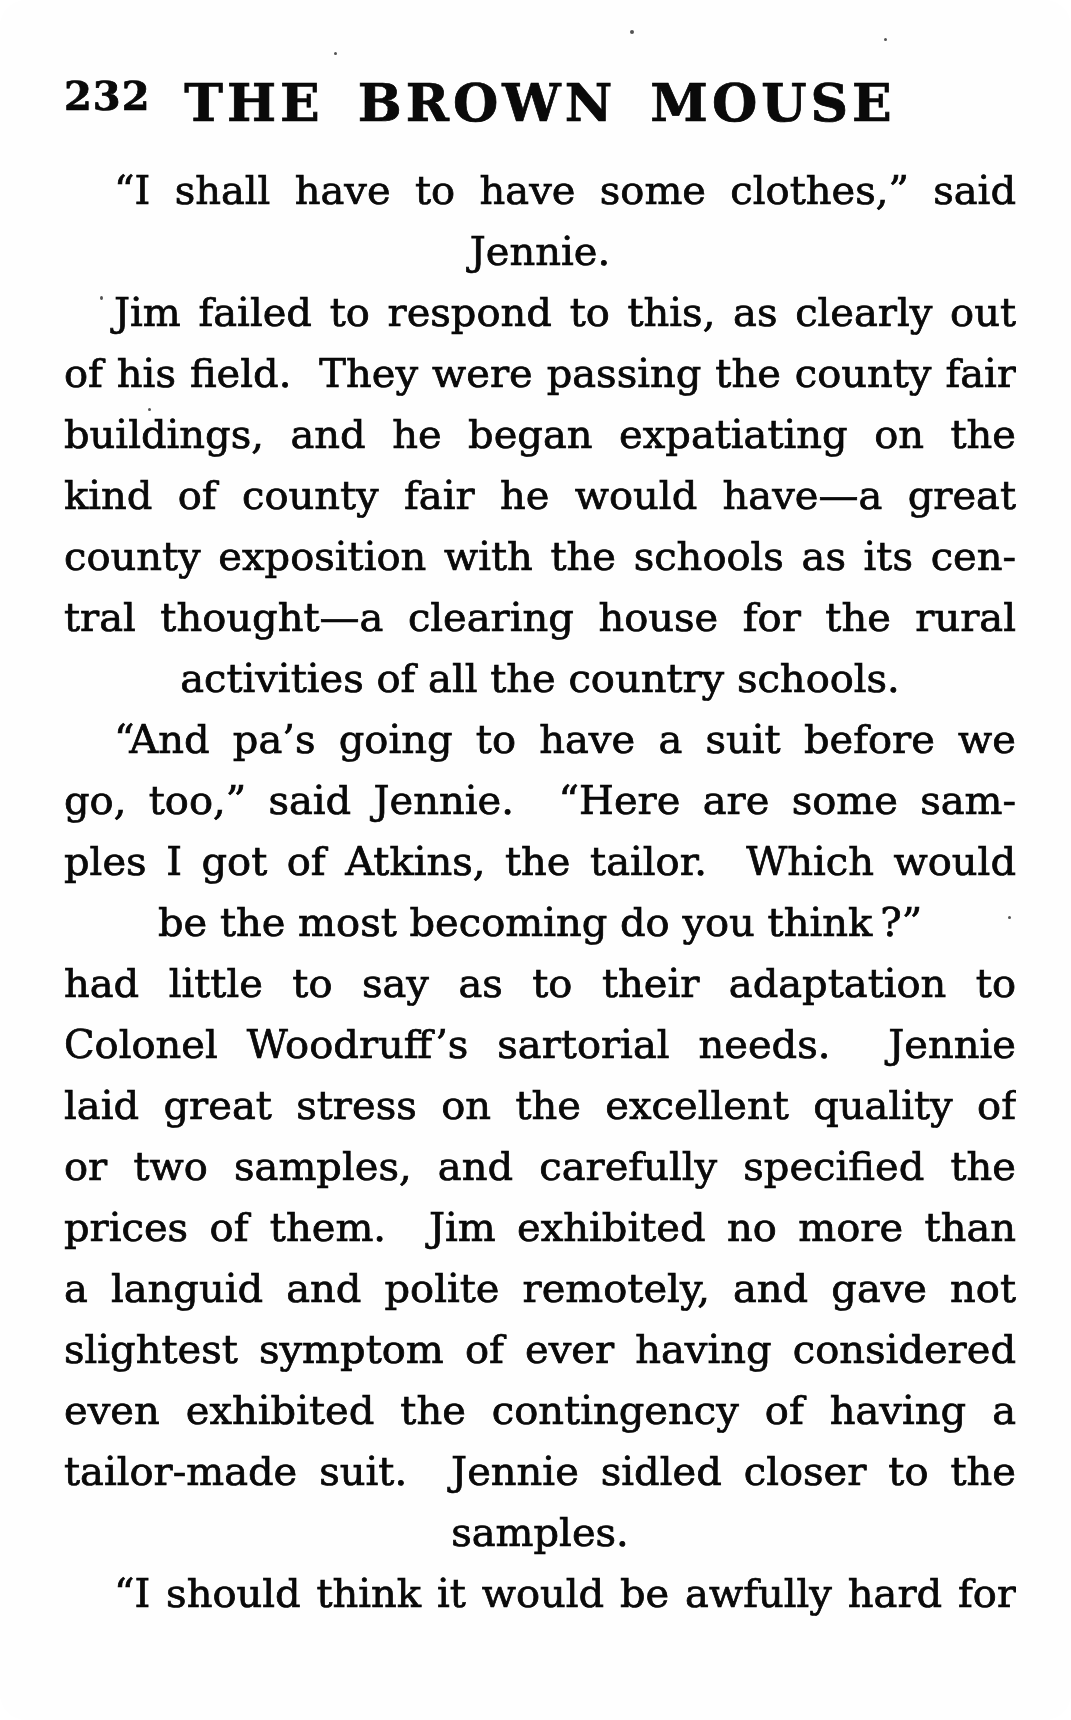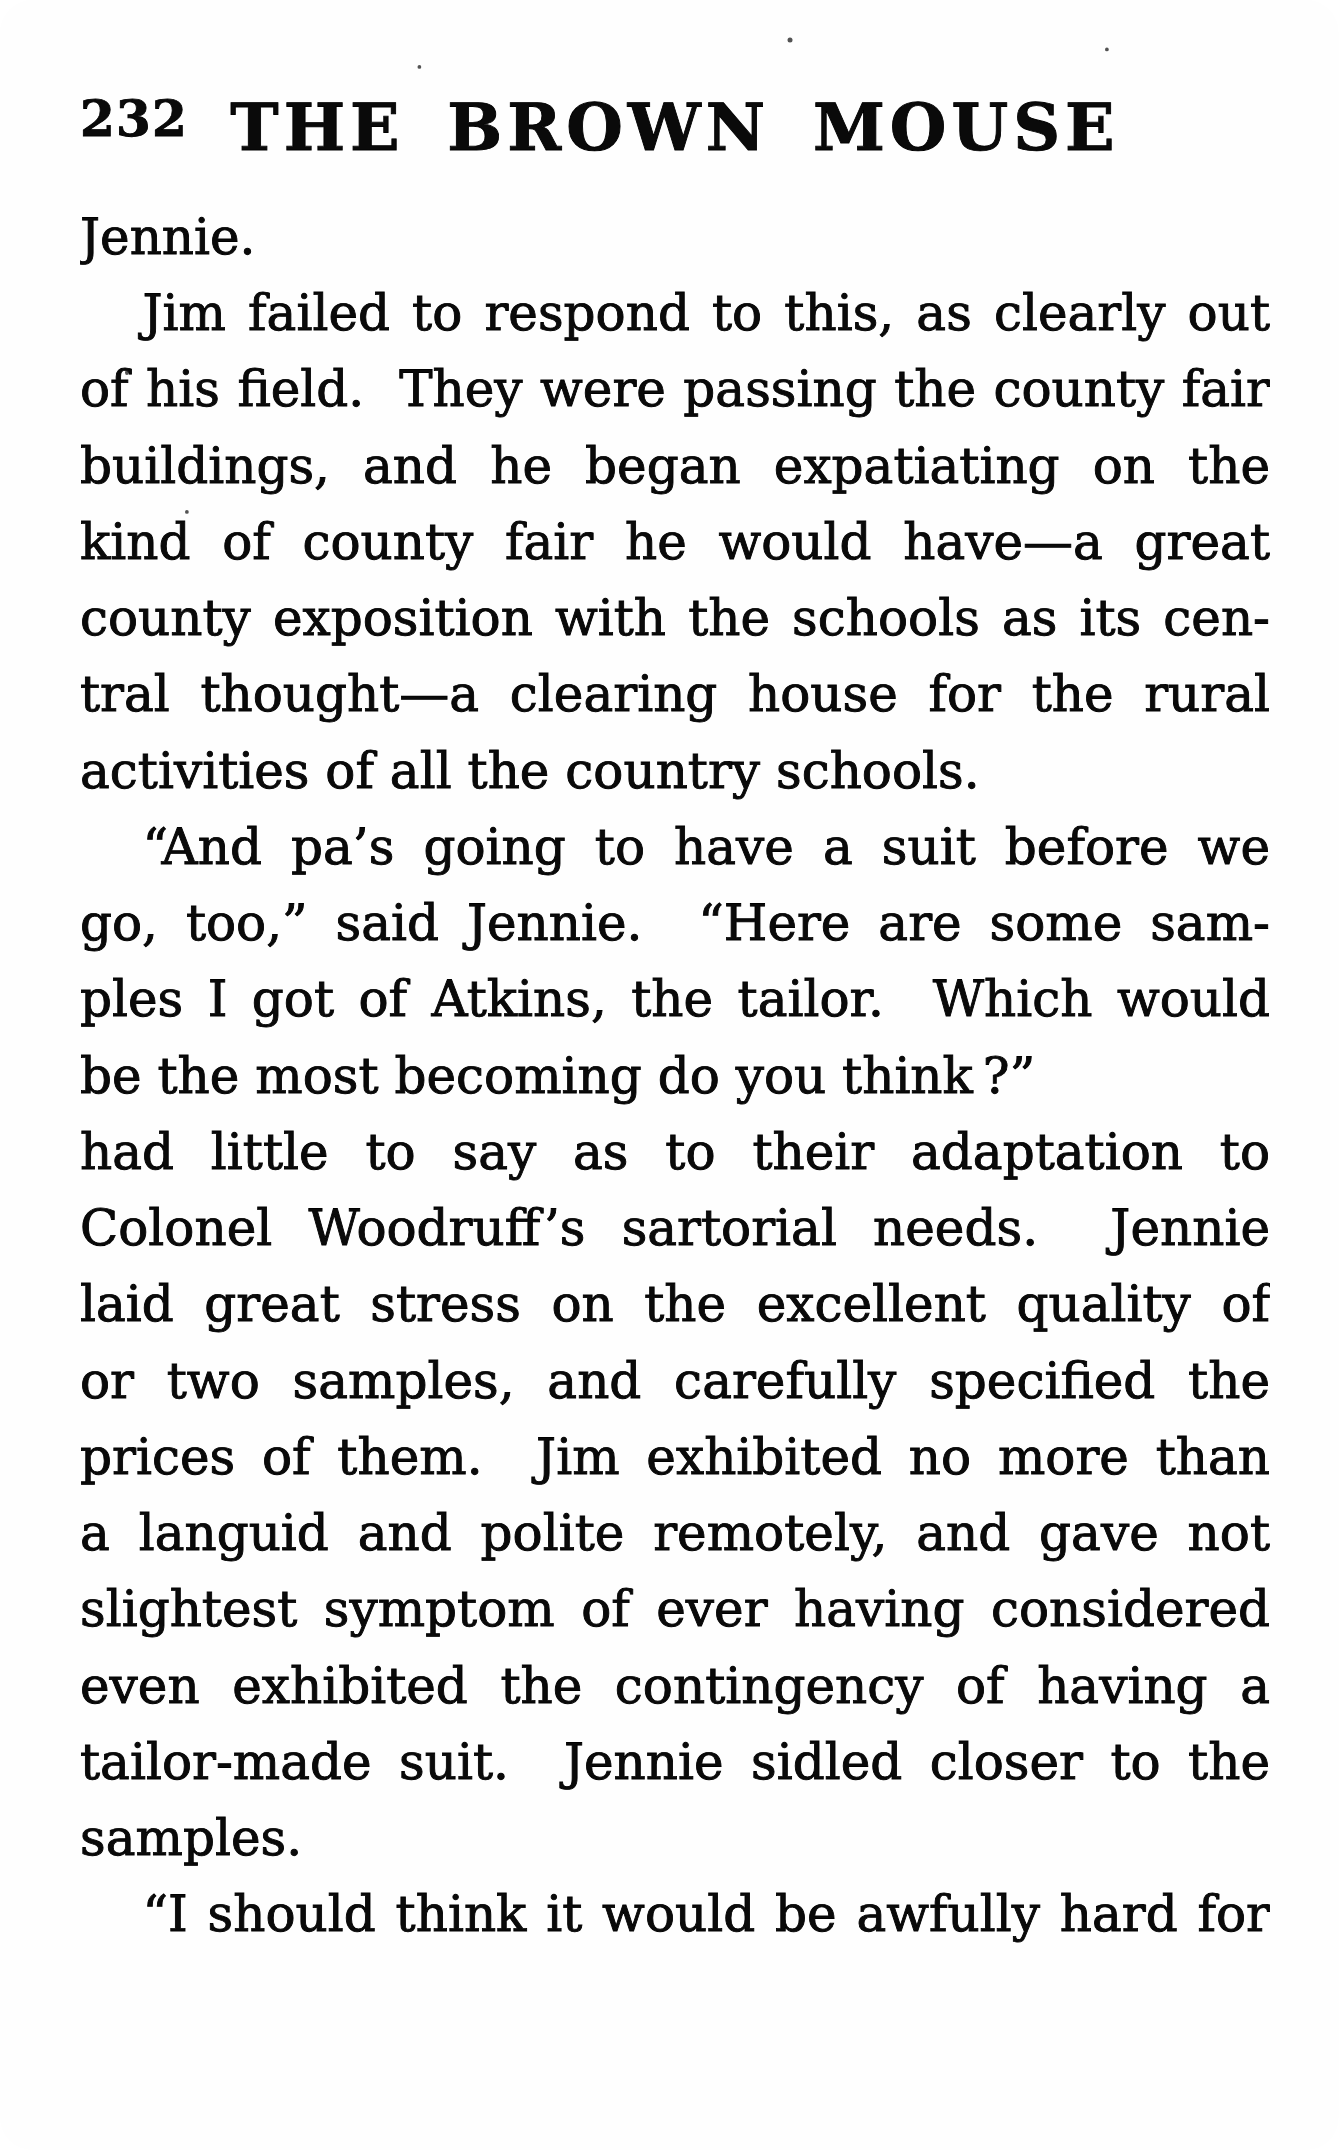--- a/index.html
+++ b/index.html
@@ -45,21 +45,21 @@
     position: absolute;
     top: 160px;
     left: 64px;
     width: 952px;
   }
   .line {
     height: 61px;
     line-height: 61px;
     font-size: 40px;
     overflow: hidden;
-    text-align: left;
+    text-align: center;
     white-space: normal;
   }
   .line.j {
     text-align: justify;
     text-align-last: justify;
   }
   .line.indent {
     padding-left: 50px;
   }
   
@@ -80,20 +80,21 @@
 <body>
 
 <div class="page">
 
   <div class="header-row">
     <div class="page-number">232</div>
     <div class="running-title">THE BROWN MOUSE</div>
   </div>
 
   <div class="body-text">
+      <div class="line j indent">“I shall have to have some clothes,” said</div>
       <div class="line">Jennie.</div>
       <div class="line j indent">Jim failed to respond to this, as clearly out</div>
       <div class="line j">of his field.&nbsp; They were passing the county fair</div>
       <div class="line j">buildings, and he began expatiating on the</div>
       <div class="line j">kind of county fair he would have—a great</div>
       <div class="line j">county exposition with the schools as its cen-</div>
       <div class="line j">tral thought—a clearing house for the rural</div>
       <div class="line">activities of all the country schools.</div>
       <div class="line j indent">“And pa’s going to have a suit before we</div>
       <div class="line j">go, too,” said Jennie.&nbsp; “Here are some sam-</div>

